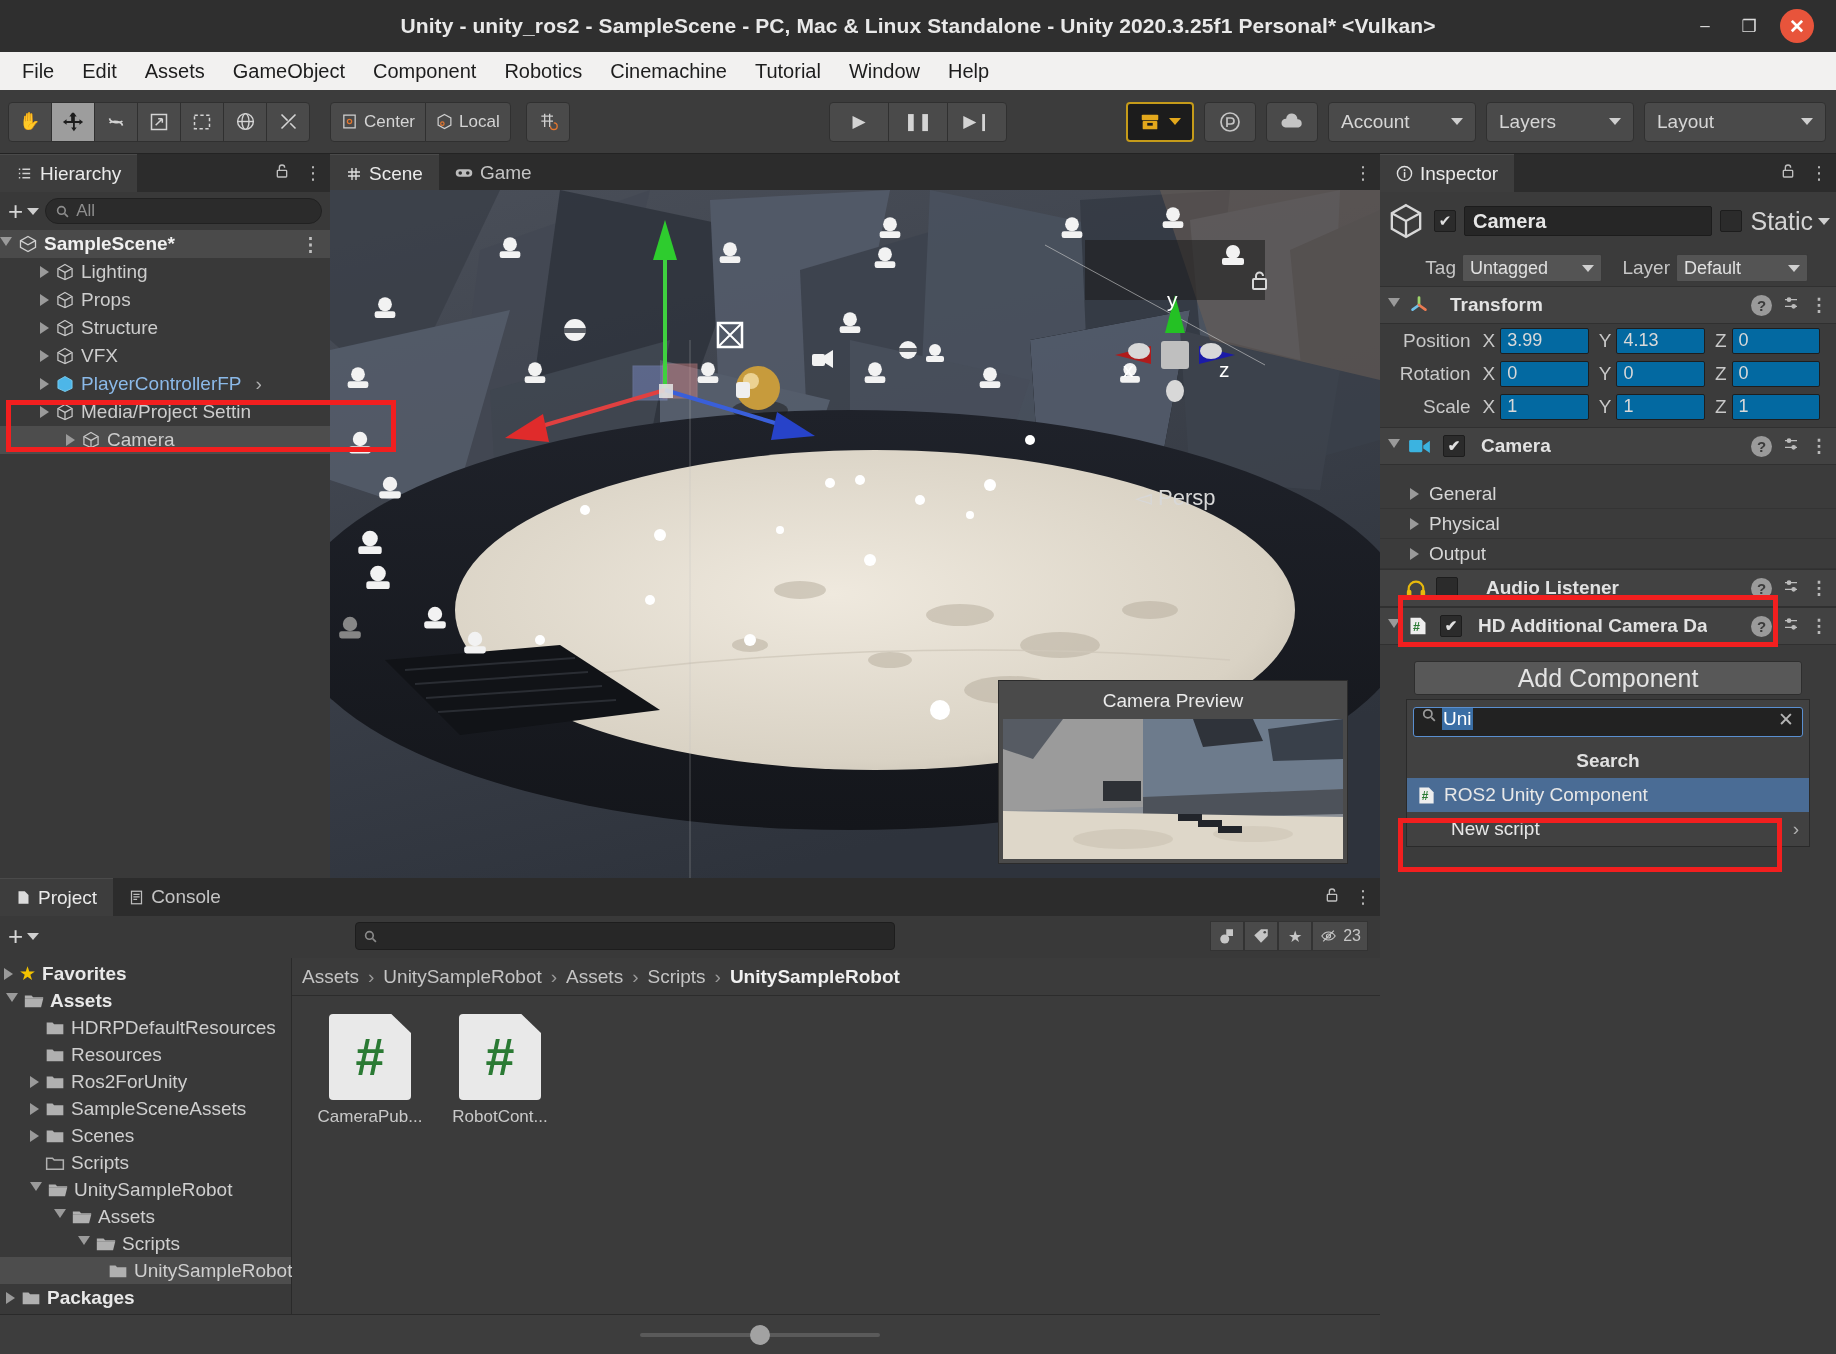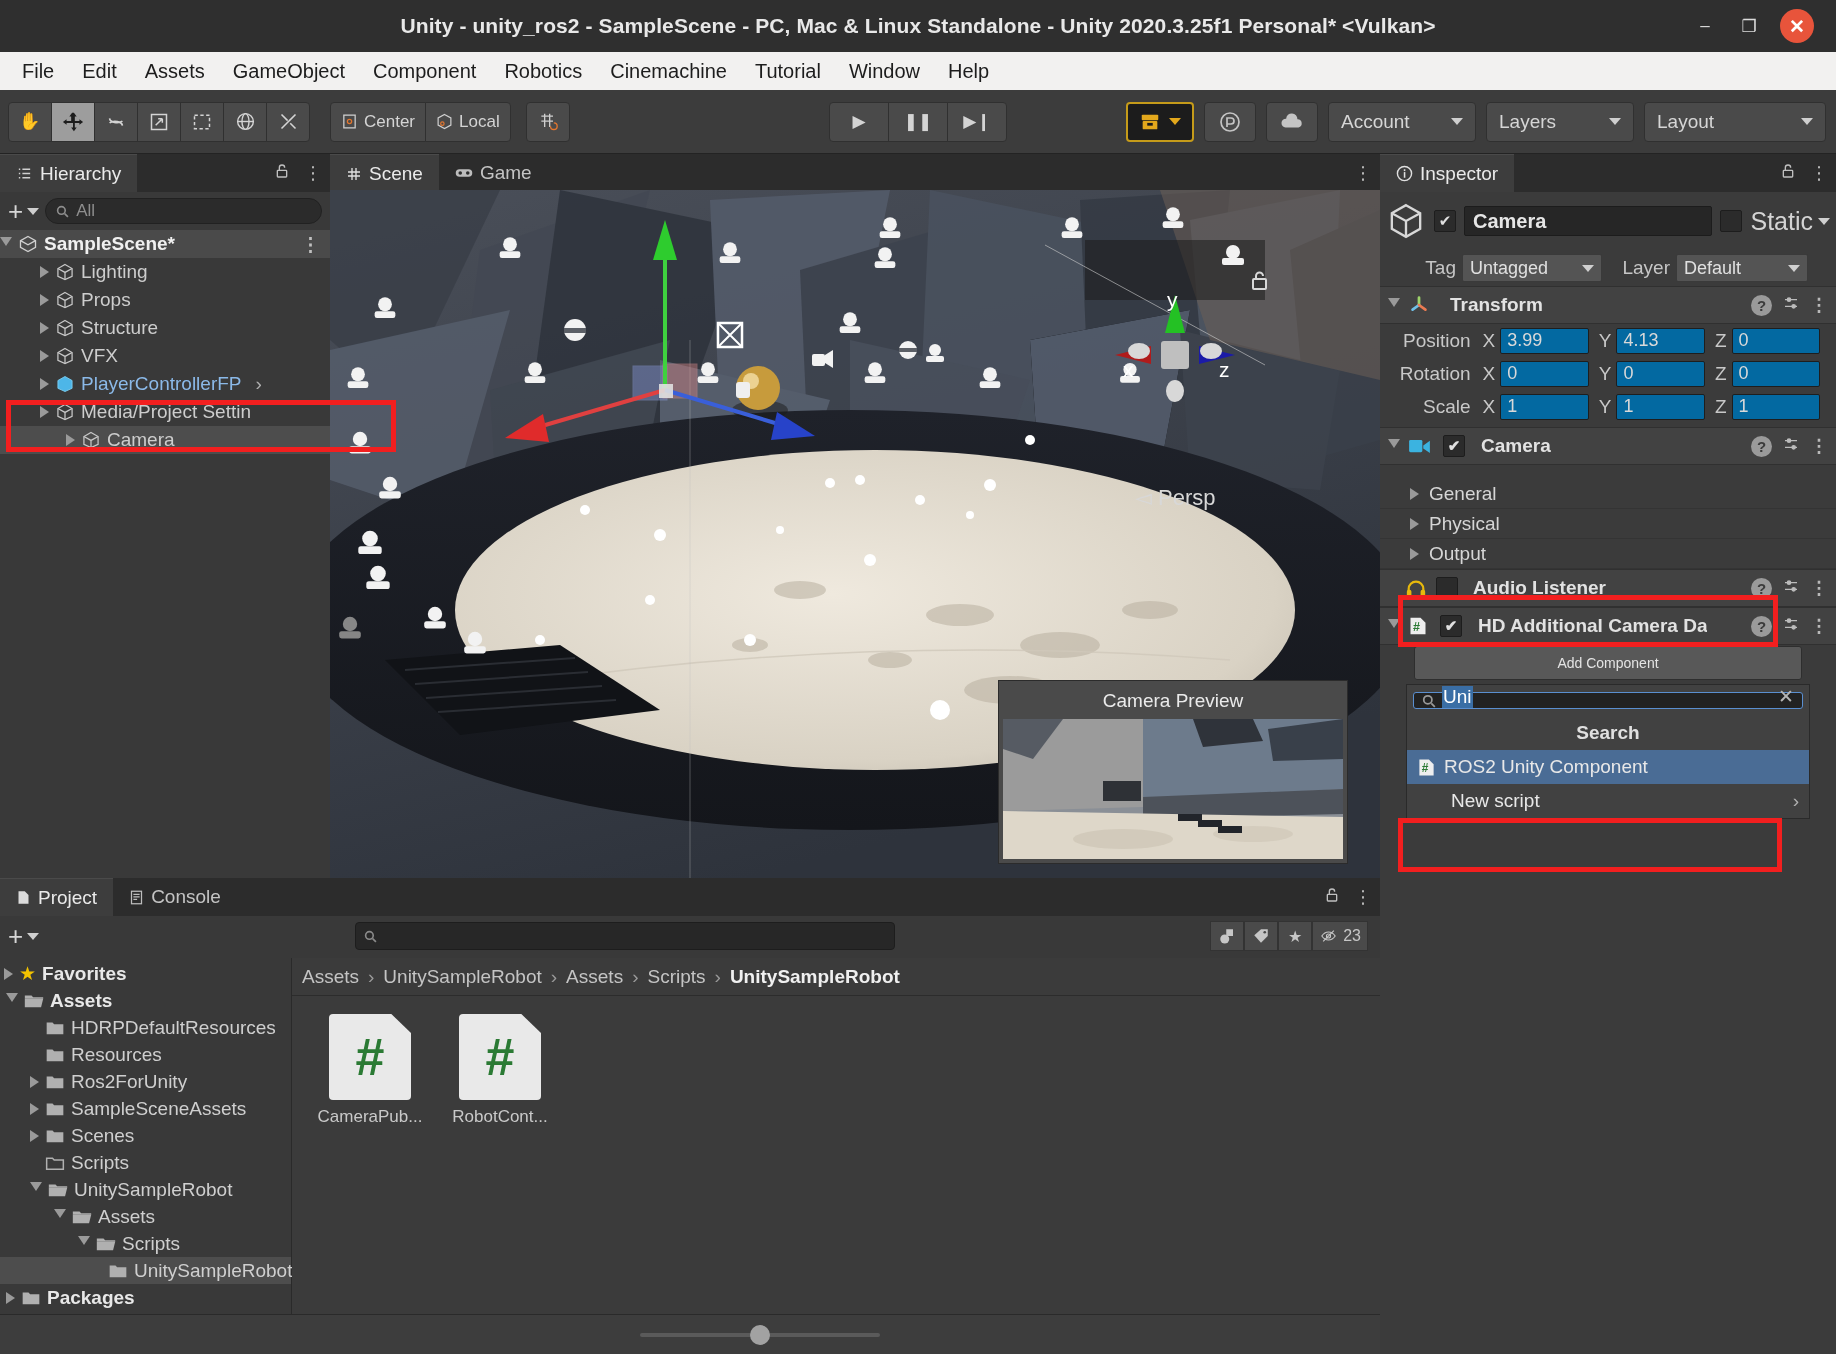--- a/index.html
+++ b/index.html
@@ -101,25 +101,25 @@
   .comp-icons { margin-left:auto; display:flex; align-items:center; gap:10px; color:#b9b9b9; font-size:16px;}
   .qmark { width:21px;height:21px;border-radius:50%;background:#9a9a9a;color:#3b3b3b;font-size:15px;font-weight:bold;
      display:flex;align-items:center;justify-content:center;}
   .xform-row { height:33px; display:flex; align-items:center; padding:0 6px; color:#c8c8c8; font-size:19px;}
   .xform-row .lbl { width:104px; text-align:right; padding-right:12px;}
   .axis { color:#c8c8c8; margin-right:5px; }
   .numfield { width:95px; height:26px; background:#0369a1; border:1px solid #1e1e1e; border-radius:2px;
      color:#d9d9d9; font-size:18px; display:flex; align-items:center; padding:0 6px; margin-right:10px;}
   .sub-row { height:30px; display:flex; align-items:center; padding-left:30px; gap:10px; color:#d6d6d6; font-size:19px;
      border-bottom:1px solid #343434;}
-  .addcomp { margin:1px 34px 0 34px; height:34px; background:#585858; border:1px solid #2e2e2e; border-radius:3px;
-     display:flex; align-items:center; justify-content:center; color:#e4e4e4; font-size:14px;}
+  .addcomp { margin:16px 34px 0 34px; height:34px; background:#585858; border:1px solid #2e2e2e; border-radius:3px;
+     display:flex; align-items:center; justify-content:center; color:#e4e4e4; font-size:25px;}
   .acbox { margin:4px 26px 0 26px; background:#414141; border:1px solid #2a2a2a;}
-  .acsearch { margin:7px 6px; height:17px; background:#222; border:1px solid #5a8fd0; border-radius:3px;
-     display:flex; align-items:flex-end; padding:0 8px; gap:6px; color:#d9d9d9; font-size:19px;}
+  .acsearch { margin:7px 6px; height:30px; background:#222; border:1px solid #5a8fd0; border-radius:3px;
+     display:flex; align-items:flex-start; padding:0 8px; gap:6px; color:#d9d9d9; font-size:19px;}
   .acsearch .sel-text { background:#3a6ea5; color:#fff; padding:0 1px;}
   .ac-section { text-align:center; color:#e0e0e0; font-size:19px; font-weight:bold; padding:6px 0;}
   .ac-item { height:34px; display:flex; align-items:center; gap:8px; padding:0 10px; color:#e8e8e8; font-size:19px;}
   .ac-item.sel { background:#4a6c95; }
 
   
   #project { left:0; top:878px; width:1380px; height:476px; background:#393939; }
   .proj-toolbar { height:40px; display:flex; align-items:center; padding:0 8px; gap:8px; background:#393939;}
   .psearch { width:540px; height:28px; background:#272727; border:1px solid #1d1d1d; border-radius:4px;
      display:flex; align-items:center; padding:0 8px; color:#8a8a8a; font-size:16px; margin-left:auto; margin-right:auto;}
@@ -903,21 +903,21 @@
         </div>
       </div>
 
     <div class="comp-header">
       <svg width="24" height="22" viewBox="0 0 24 24" style="margin-left:16px;">
         <path d="M4 16v-3a8 8 0 0 1 16 0v3" fill="none" stroke="#e8b90c" stroke-width="2.4"></path>
         <rect x="2" y="14" width="5" height="8" rx="2.2" fill="#e8b90c"></rect>
         <rect x="17" y="14" width="5" height="8" rx="2.2" fill="#e8b90c"></rect>
       </svg>
       <div class="chk"></div>
-      <span style="margin-left:7px;">Audio Listener</span>
+      <span style="margin-left:20px;">Audio Listener</span>
       <div class="comp-icons">
         <span class="qmark">?</span>
         <span>
           <svg width="18" height="16" viewBox="0 0 24 24" fill="none" stroke="#bcbcbc" stroke-width="2">
               <path d="M3 7h18M3 17h18"></path>
               <circle cx="9" cy="7" r="2.5" fill="#bcbcbc"></circle>
               <circle cx="16" cy="17" r="2.5" fill="#bcbcbc"></circle>
             </svg>
         </span>
         <span style="font-size:18px;">⋮</span>

